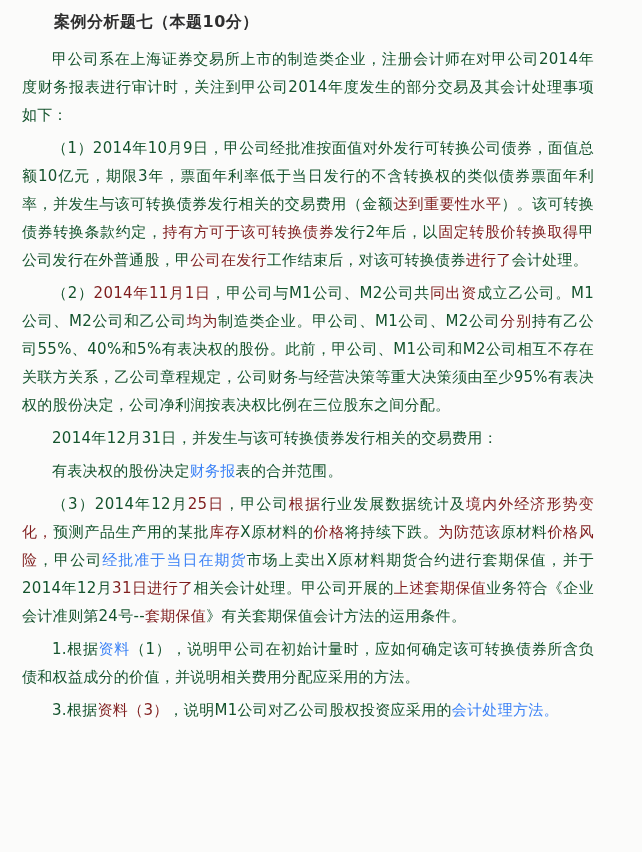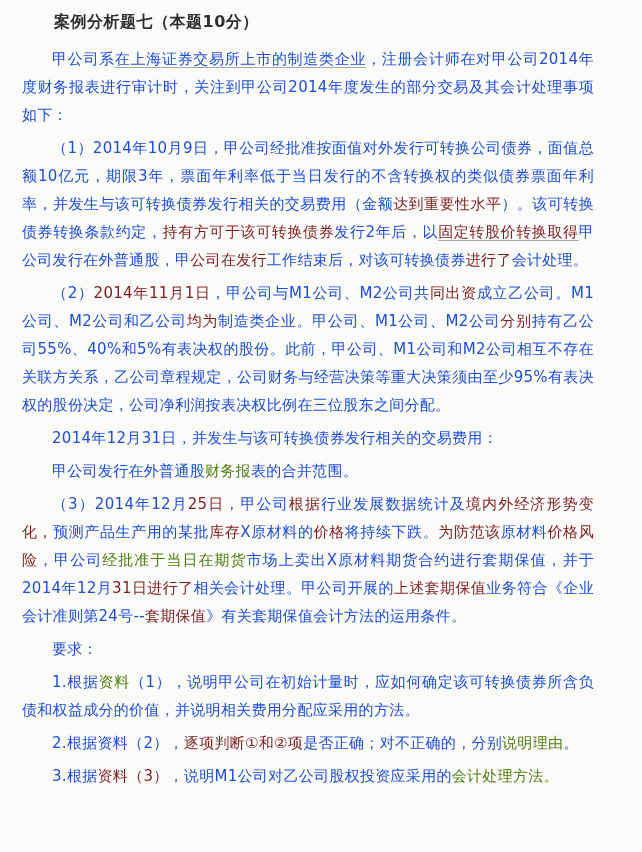--- a/index.html
+++ b/index.html
@@ -28,39 +28,36 @@
   }
   .para {
     font-size: 15px;
     line-height: 28px;
     color: #3e3e3e;
     margin: 0 0 5px 0;
     text-indent: 2em;
     text-align: justify;
     letter-spacing: 0.3px;
   }
-  .seg-normal { color: #1d4ed8; }
+  .seg-normal { color: #14532d; }
   .seg-orange { color: #7f1d1d; }
-  .seg-tan    { color: #4d7c0f; }
+  .seg-tan    { color: #3b82f6; }
   .seg-underline {
-    text-decoration: underline;
     text-decoration-color: #a8a8a8;
     text-underline-offset: 3px;
   }
 </style>
 </head>
 <body>
 
 <div class="page">
   <h1 class="doc-title">案例分析题七（本题10分）</h1>
   <div id="doc-body">
       <p class="para"><span class="seg-normal">甲公司系</span><span class="seg-normal seg-underline">在上海证券交易所上市的制造类企业</span><span class="seg-normal">，注册会计师在对甲公司2014年度财务报表进行审计时，关注到甲公司2014年度发生的部分交易及其会计处理事项如下：</span></p>
       <p class="para"><span class="seg-normal">（1）2014年10月9日，甲公司经批准按面值对外发行可转换公司债券，面值总额10亿元，期限3年，票面年利率低于当日发行的不含转换权的类似债券票面年利率，并发生与该可转换债券发行相关的交易费用（金额</span><span class="seg-orange">达到重要性水平</span><span class="seg-normal">）。该可转换债券转换条款约定，</span><span class="seg-orange">持有方可于该可转换债券</span><span class="seg-normal">发行2年后，以</span><span class="seg-orange seg-underline">固定转股价转换取得</span><span class="seg-normal">甲公司发行在外普通股，甲</span><span class="seg-orange">公司在发行</span><span class="seg-normal">工作结束后，对该可转换债券</span><span class="seg-orange">进行了</span><span class="seg-normal">会计处理。</span></p>
       <p class="para"><span class="seg-normal">（2）</span><span class="seg-orange">2014年11月1日</span><span class="seg-normal">，甲公司与M1公司、M2公司共</span><span class="seg-orange">同出资</span><span class="seg-normal">成立乙公司。M1公司、M2公司和乙公司</span><span class="seg-orange">均为</span><span class="seg-normal">制造类企业。甲公司、M1公司、M2公司</span><span class="seg-orange">分别</span><span class="seg-normal">持有乙公司55%、40%和5%有表决权的股份。此前，甲公司、M1公司和M2公司相互不存在关联方关系，乙公司章程规定，公司财务与经营决策等重大决策须由至少95%有表决权的股份决定，公司净利润按表决权比例在三位股东之间分配。</span></p>
       <p class="para"><span class="seg-normal">2014年12月31日，并发生与该可转换债券发行相关的交易费用：</span></p>
-      <p class="para"><span class="seg-normal">甲公司发行在外普通股</span><span class="seg-tan">财务报</span><span class="seg-normal">表的合并范围。</span></p>
+      <p class="para"><span class="seg-normal">有表决权的股份决定</span><span class="seg-tan">财务报</span><span class="seg-normal">表的合并范围。</span></p>
       <p class="para"><span class="seg-normal">（3）2014年12月</span><span class="seg-orange">25日</span><span class="seg-normal">，甲公司</span><span class="seg-orange">根据</span><span class="seg-normal">行业发展数据统计及</span><span class="seg-orange">境内外经济形势变化，</span><span class="seg-normal">预测产品生产用的某批</span><span class="seg-orange">库存</span><span class="seg-normal">X原材料的</span><span class="seg-orange">价格</span><span class="seg-normal">将持续下跌。</span><span class="seg-orange">为防范该</span><span class="seg-normal">原材料</span><span class="seg-orange">价格风险</span><span class="seg-normal">，甲公司</span><span class="seg-tan">经批准于当日在期货</span><span class="seg-normal">市场上卖出X原材料期货合约进行套期保值，并于2014年12月</span><span class="seg-orange">31日进行了</span><span class="seg-normal">相关会计处理。甲公司开展的</span><span class="seg-orange">上述套期保值</span><span class="seg-normal">业务符合《企业会计准则第24号--</span><span class="seg-orange">套期保值</span><span class="seg-normal">》有关套期保值会计方法的运用条件。</span></p>
-      <p class="para"><span class="seg-normal">要求：</span></p>
       <p class="para"><span class="seg-normal">1.根据</span><span class="seg-tan">资料</span><span class="seg-normal">（1），说明甲公司在初始计量时，应如何确定该可转换债券所含负债和权益成分的价值，并说明相关费用分配应采用的方法。</span></p>
-      <p class="para"><span class="seg-normal">2.根据资料（2），</span><span class="seg-orange">逐项判断①和②项</span><span class="seg-normal">是否正确；对不正确的，分别</span><span class="seg-tan">说明理由</span><span class="seg-normal">。</span></p>
       <p class="para"><span class="seg-normal">3.根据</span><span class="seg-orange">资料（3）</span><span class="seg-normal">，说明M1公司对乙公司股权投资应采用的</span><span class="seg-tan">会计处理方法。</span></p>
     </div>
 </div>
 
 </body></html>

